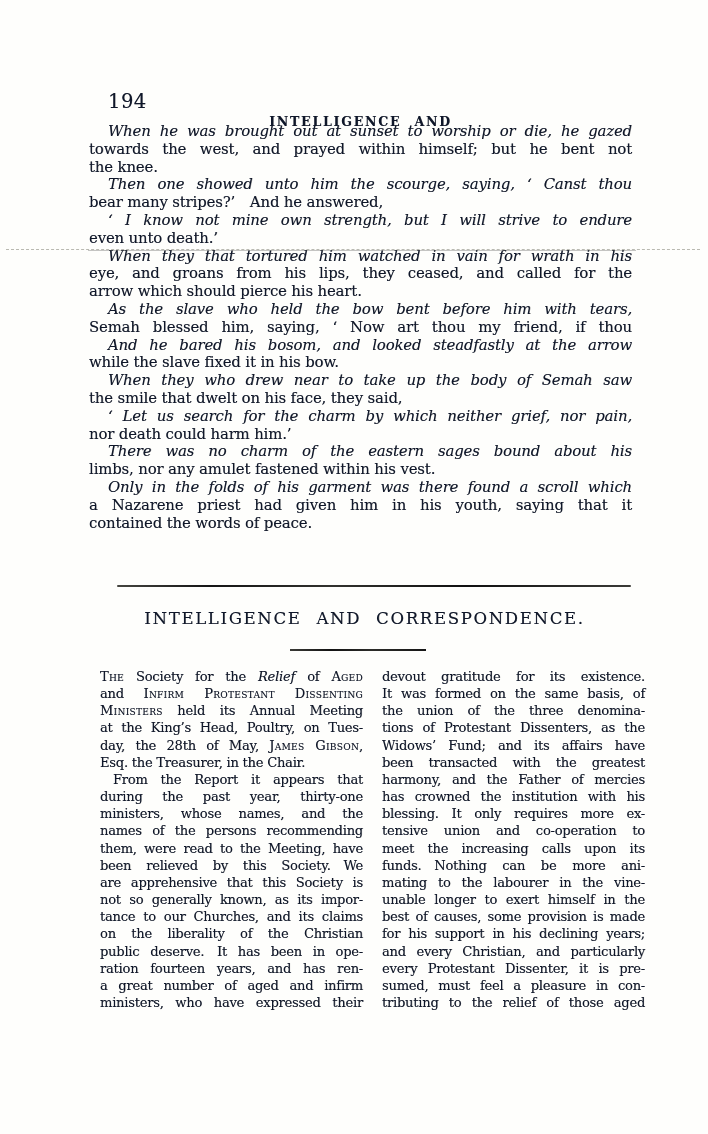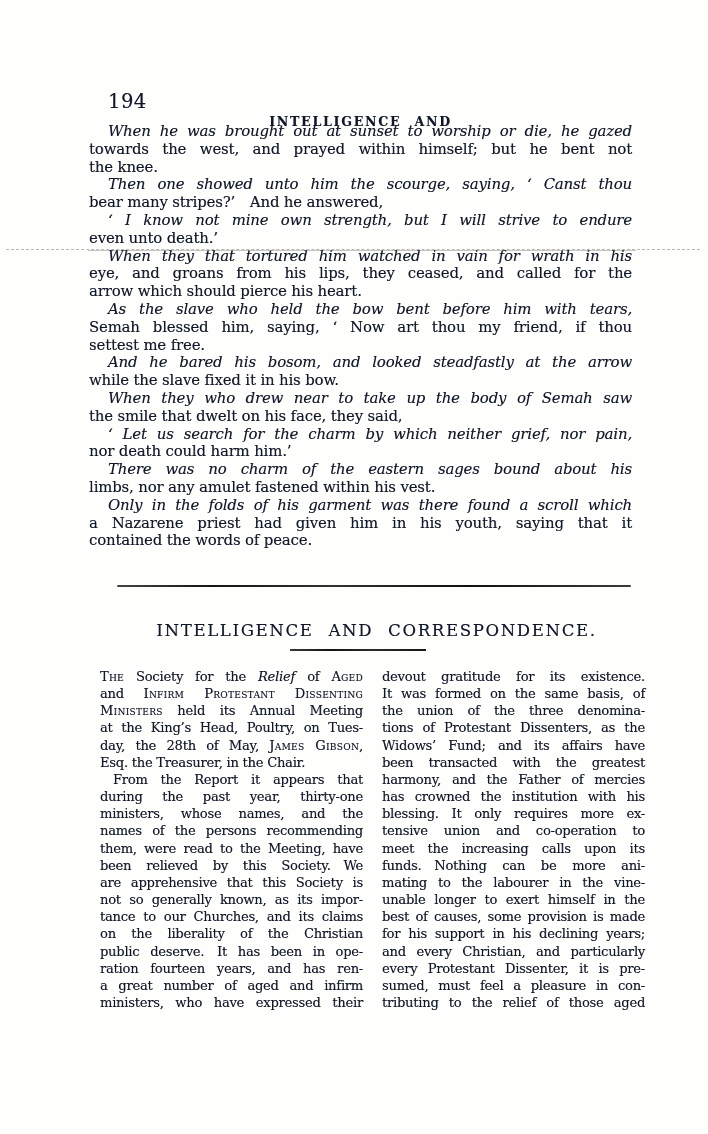--- a/index.html
+++ b/index.html
@@ -53,21 +53,21 @@
     border-top: 1px solid rgba(90,90,85,0.35);
   }
 
   
   .rule-long {
     position: absolute; top: 585px; left: 117px; width: 514px; height: 2px;
     background: linear-gradient(90deg,#454540,#151515 18%,#32322e 42%,#101010 68%,#3b3b37 100%);
     border-radius: 1px;
   }
   .section-heading {
-    position: absolute; top: 605px; left: 89px; width: 543px; margin: 16px;
+    position: absolute; top: 605px; left: 89px; width: 543px; margin: 4px;
     text-align: center;
     font-size: 16.5px; font-weight: normal;
     letter-spacing: 1.7px; word-spacing: 8px;
   }
   .rule-short {
     position: absolute; top: 649px; left: 290px; width: 136px; height: 2px;
     background: linear-gradient(90deg,#3a3a36,#131313 30%,#2c2c29 60%,#161616);
   }
 
   
@@ -99,21 +99,20 @@
       <div class="line"><span>the knee.</span></div>
       <div class="line indent just"><span>Then one showed unto him the scourge, saying, ‘ Canst thou</span></div>
       <div class="line"><span>bear many stripes?’ And he answered,</span></div>
       <div class="line indent just"><span>‘ I know not mine own strength, but I will strive to endure</span></div>
       <div class="line"><span>even unto death.’</span></div>
       <div class="line indent just"><span>When they that tortured him watched in vain for wrath in his</span></div>
       <div class="line just"><span>eye, and groans from his lips, they ceased, and called for the</span></div>
       <div class="line"><span>arrow which should pierce his heart.</span></div>
       <div class="line indent just"><span>As the slave who held the bow bent before him with tears,</span></div>
       <div class="line just"><span>Semah blessed him, saying, ‘ Now art thou my friend, if thou</span></div>
-      <div class="line"><span>settest me free.</span></div>
       <div class="line indent just"><span>And he bared his bosom, and looked steadfastly at the arrow</span></div>
       <div class="line"><span>while the slave fixed it in his bow.</span></div>
       <div class="line indent just"><span>When they who drew near to take up the body of Semah saw</span></div>
       <div class="line"><span>the smile that dwelt on his face, they said,</span></div>
       <div class="line indent just"><span>‘ Let us search for the charm by which neither grief, nor pain,</span></div>
       <div class="line"><span>nor death could harm him.’</span></div>
       <div class="line indent just"><span>There was no charm of the eastern sages bound about his</span></div>
       <div class="line"><span>limbs, nor any amulet fastened within his vest.</span></div>
       <div class="line indent just"><span>Only in the folds of his garment was there found a scroll which</span></div>
       <div class="line just"><span>a Nazarene priest had given him in his youth, saying that it</span></div>

